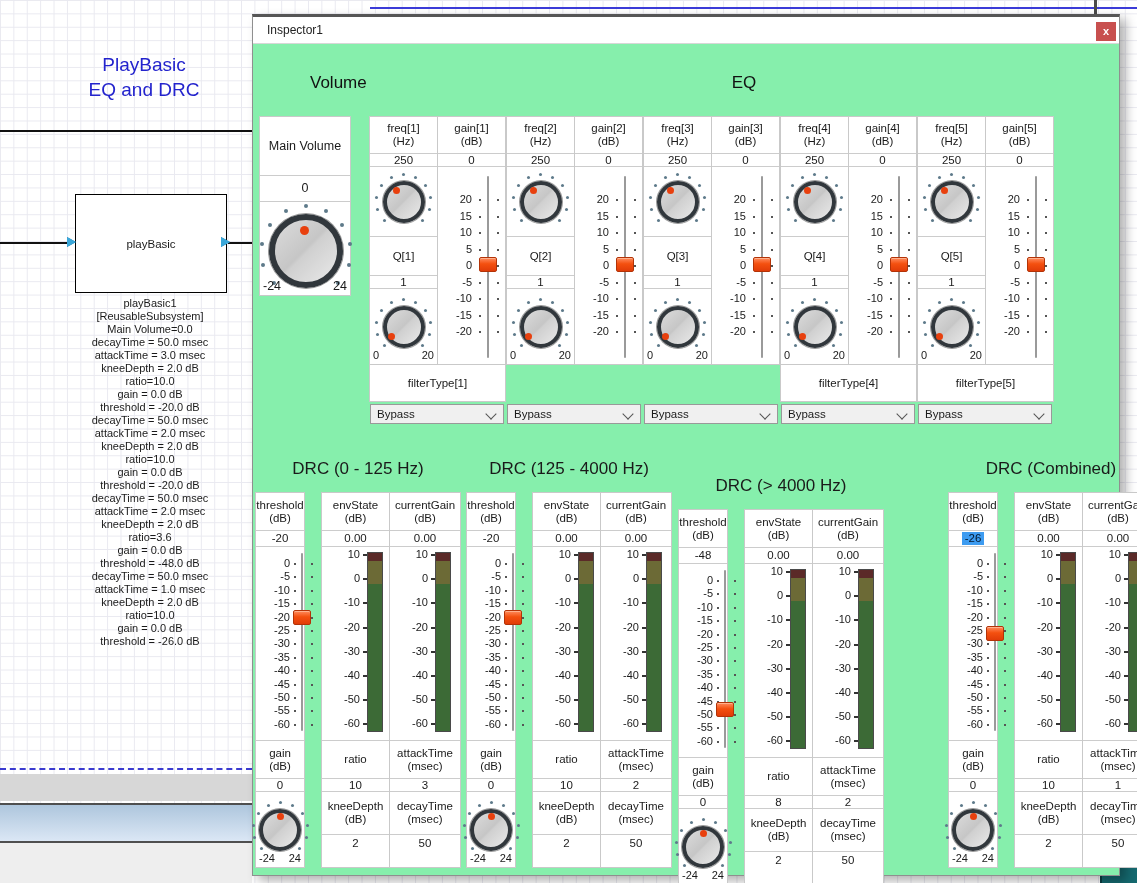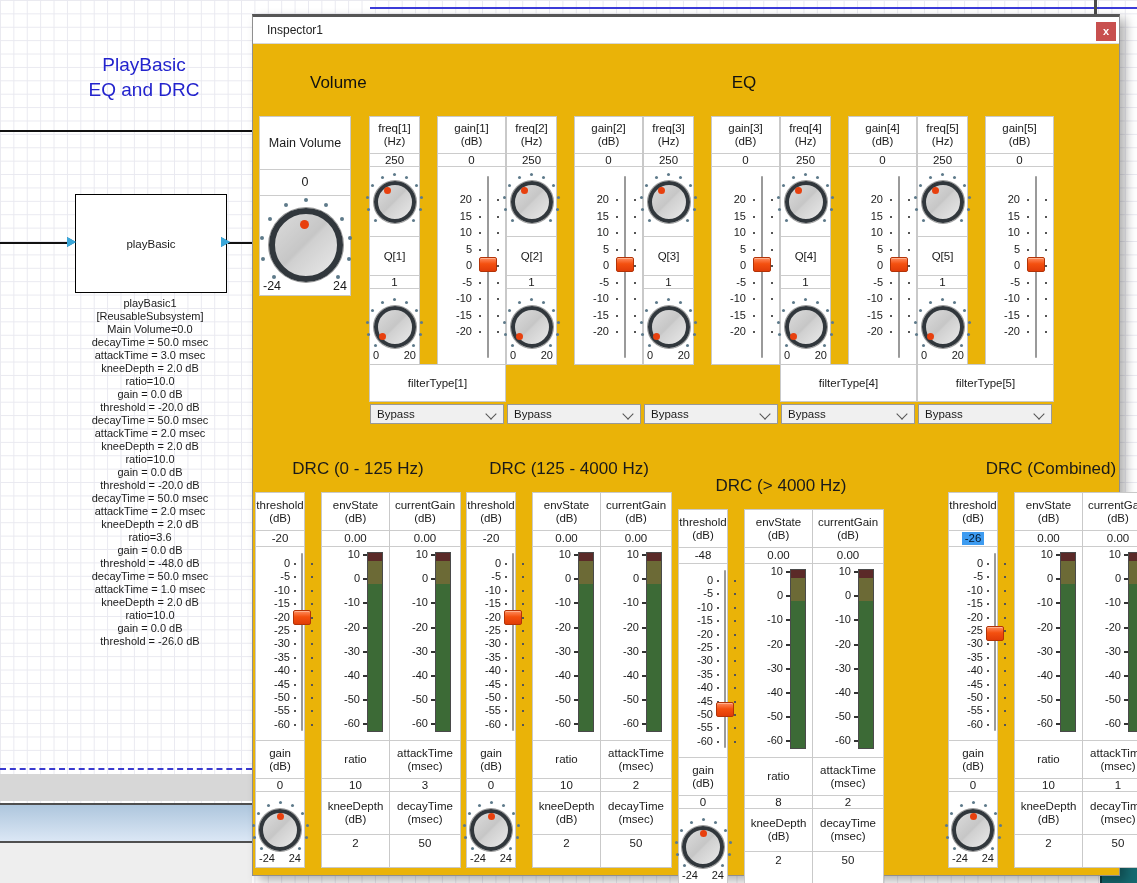--- a/index.html
+++ b/index.html
@@ -22,37 +22,37 @@
   .dashed-line{position:absolute;left:0;top:768px;width:252px;border-top:2px dashed #3b3bd0;}
   .band-gray{position:absolute;left:0;top:774px;width:252px;height:27px;background:#d7d7d7;}
   .band-dark1{position:absolute;left:0;top:803px;width:252px;height:2px;background:#4f4f4f;}
   .band-blue{position:absolute;left:0;top:805px;width:252px;height:36px;background:linear-gradient(180deg,#aec6dd,#dbe7f5);}
   .band-dark2{position:absolute;left:0;top:841px;width:252px;height:2px;background:#4f4f4f;}
   .band-bottom{position:absolute;left:0;top:843px;width:252px;height:40px;background:#eeeeee;}
   .teal-panel{position:absolute;left:1100px;top:803px;width:37px;height:80px;background:#15696f;border-left:2px solid #0a3d41;}
   .canvas-chev{position:absolute;left:1119px;top:766px;width:10px;height:10px;
     border-right:2px solid #8a8a8a;border-bottom:2px solid #8a8a8a;transform:rotate(45deg);}
   
-  .window{position:absolute;left:252px;top:14px;width:868px;height:862px;background:#eab308;
+  .window{position:absolute;left:252px;top:14px;width:868px;height:862px;background:#86efac;
     border:1px solid #8f8f8f;border-top:3px solid #565656;box-sizing:border-box;
     box-shadow:6px 5px 10px rgba(0,0,0,0.30);}
   .titlebar{position:absolute;left:0;top:0;right:0;height:26px;background:#fff;border-bottom:1px solid #d7d7d7;}
   .titlebar .wtitle{position:absolute;left:14px;top:6px;font-size:12px;color:#222;}
   .close-btn{position:absolute;right:3px;top:5px;width:20px;height:19px;background:#c8504f;color:#fff;
     font-size:11px;font-weight:bold;text-align:center;line-height:19px;cursor:default;}
   .section-title{position:absolute;font-size:17px;color:#111;margin-left:41px;}
   
   .col{position:absolute;display:flex;flex-direction:column;background:#fff;border:1px solid #c9c9c9;box-sizing:border-box;}
   .cell{background:#fff;border-bottom:1px solid #ccc;box-sizing:border-box;flex:none;
     display:flex;flex-direction:column;align-items:center;justify-content:center;
     font-size:11.5px;line-height:13px;text-align:center;position:relative;}
   .col .cell:last-child{border-bottom:none;flex:1;}
   
   .volume-box{left:6px;top:99px;width:92px;height:180px;}
-  .volume-box .vhdr{height:53px;font-size:12.5px;}
+  .volume-box .vhdr{height:59px;font-size:12.5px;}
   .volume-box .vval{height:26px;font-size:12.5px;}
   
   .knob{position:absolute;}
   .knob .face{position:absolute;border-radius:50%;border:4px solid #31373c;box-shadow:0 0 0 1px #999;
     background:linear-gradient(135deg,#dcdcdc 0%,#c6c6c6 48%,#d0d0d0 52%,#e9e9e9 100%);}
   .knob .dot{position:absolute;left:50%;top:50%;width:7px;height:7px;margin:-3.5px;border-radius:50%;background:#e8400e;}
   .knob .ticks{position:absolute;left:50%;top:50%;width:3px;height:3px;margin:-1.5px;border-radius:50%;background:transparent;}
   .knob.sm{left:50%;top:50%;width:0;height:0;}
   .knob.sm .face{left:-21px;top:-21px;width:34px;height:34px;}
   .knob.sm .ticks{box-shadow:-19px 19px #5e7a8a,-26px 8px #5e7a8a,-27px -4px #5e7a8a,-22px -16px #5e7a8a,
@@ -88,21 +88,21 @@
   .mscale .srow::after{content:"";position:absolute;left:41px;top:6px;width:4px;height:2px;background:#333;}
   .shandle{position:absolute;width:18px;height:15px;border:1px solid #b33307;border-radius:2px;box-sizing:border-box;
     background:linear-gradient(180deg,#ff8c5e,#f4500f 45%,#e03c08);box-shadow:inset 0 1px 0 #ffb08c;}
   .eqhandle{left:41px;top:90px;}
   .th-handle{left:37px;}
   .mbar{position:absolute;left:45px;top:5px;width:16px;height:180px;border:1px solid #4a4a4a;box-sizing:border-box;
     background:linear-gradient(to bottom,#5b2a28 0 8px,#6c6a36 8px 31px,#3c6a36 31px 100%);}
   
   .eq-area{position:absolute;left:116px;top:99px;display:flex;}
   .eq-channel{position:relative;width:137px;height:308px;flex:none;}
-  .eq-channel .knobcol{left:0;top:0;width:51px;height:249px;}
+  .eq-channel .knobcol{left:0;top:0;width:69px;height:249px;}
   .eq-channel .slidercol{left:68px;top:0;width:69px;height:249px;}
   .hdr2{height:37px;}
   .valrow{height:13px;}
   .qhdr{height:39px;}
   .qval{height:13px;}
   .filterlabel{position:absolute;left:0;top:248px;width:137px;height:38px;background:#fff;border:1px solid #c9c9c9;
     box-sizing:border-box;display:flex;align-items:center;justify-content:center;font-size:11.5px;}
   .dropdown{position:absolute;left:1px;top:288px;width:134px;height:20px;background:#f0f0f0;border:1px solid #999;
     box-sizing:border-box;font-size:11.5px;line-height:18px;padding-left:6px;}
   .chev{position:absolute;right:8px;top:5px;width:7px;height:7px;border-right:1.5px solid #555;border-bottom:1.5px solid #555;transform:rotate(45deg);}

